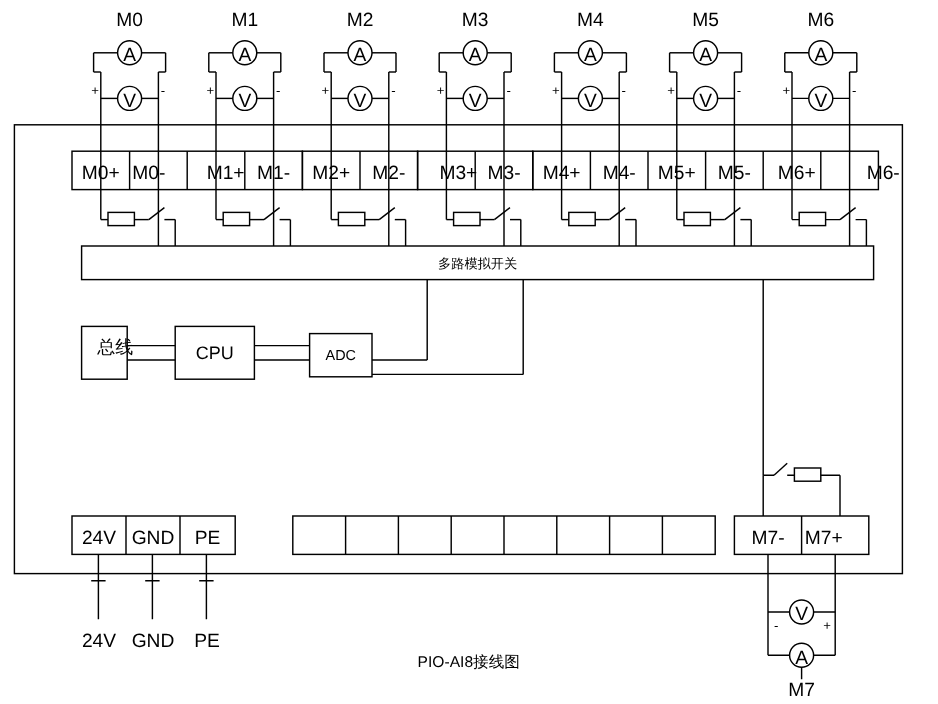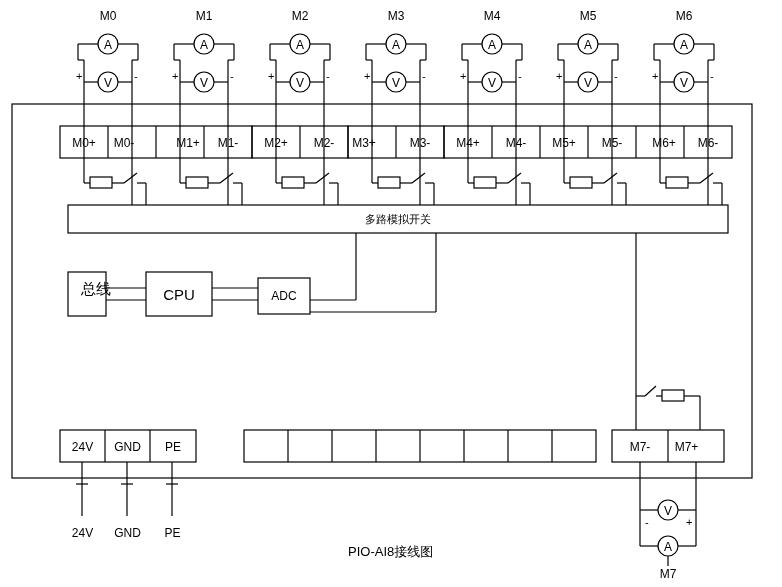--- a/index.html
+++ b/index.html
@@ -17,21 +17,21 @@
     background: #ffffff;
     overflow: hidden;
   }
   #stage svg {
     position: absolute;
     left: 0;
     top: 0;
   }
   .lbl {
     position: absolute;
-    font-size: 12px;
+    font-size: 16px;
     color: #000;
     white-space: nowrap;
     text-align: center;
     line-height: 1;
   }
   .lbl.ch {
     font-family: "DejaVu Sans", sans-serif;
     font-size: 11px;
     text-align: center;
   }
@@ -351,28 +351,28 @@
   <div class="sign" style="left:614px;top:70px;">-</div>
   <div class="sign" style="left:652px;top:70px;">+</div>
   <div class="sign" style="left:710px;top:70px;">-</div>
 
   <div class="lbl" style="left:62px;top:137px;width:44px;">M0+</div>
   <div class="lbl" style="left:110px;top:137px;width:28px;">M0-</div>
   <div class="lbl" style="left:158px;top:137px;width:60px;">M1+</div>
   <div class="lbl" style="left:206px;top:137px;width:44px;">M1-</div>
   <div class="lbl" style="left:254px;top:137px;width:44px;">M2+</div>
   <div class="lbl" style="left:302px;top:137px;width:44px;">M2-</div>
-  <div class="lbl" style="left:344px;top:137px;width:40px;">M3+</div>
+  <div class="lbl" style="left:362px;top:137px;width:40px;">M3+</div>
   <div class="lbl" style="left:398px;top:137px;width:44px;">M3-</div>
   <div class="lbl" style="left:446px;top:137px;width:44px;">M4+</div>
   <div class="lbl" style="left:494px;top:137px;width:44px;">M4-</div>
   <div class="lbl" style="left:542px;top:137px;width:44px;">M5+</div>
   <div class="lbl" style="left:590px;top:137px;width:44px;">M5-</div>
   <div class="lbl" style="left:638px;top:137px;width:52px;">M6+</div>
-  <div class="lbl" style="left:686px;top:137px;width:44px;">M6-</div>
+  <div class="lbl" style="left:686px;top:137px;width:44px;padding-left:28px;">M6-</div>
 
   <div class="lbl ch" style="left:68px;top:214px;width:660px;">多路模拟开关</div>
 
   <div class="lbl ch-sm" style="left:68px;top:282px;width:38px;line-height:14px;">
     <span style="display:inline-block;width:12px;word-break:break-all;">总线</span>
   </div>
   <div class="lbl" style="left:146px;top:287px;width:66px;font-size:15px;">CPU</div>
   <div class="lbl" style="left:258px;top:290px;width:52px;font-size:12px;">ADC</div>
 
   <div class="lbl" style="left:60px;top:441px;width:45px;">24V</div>

